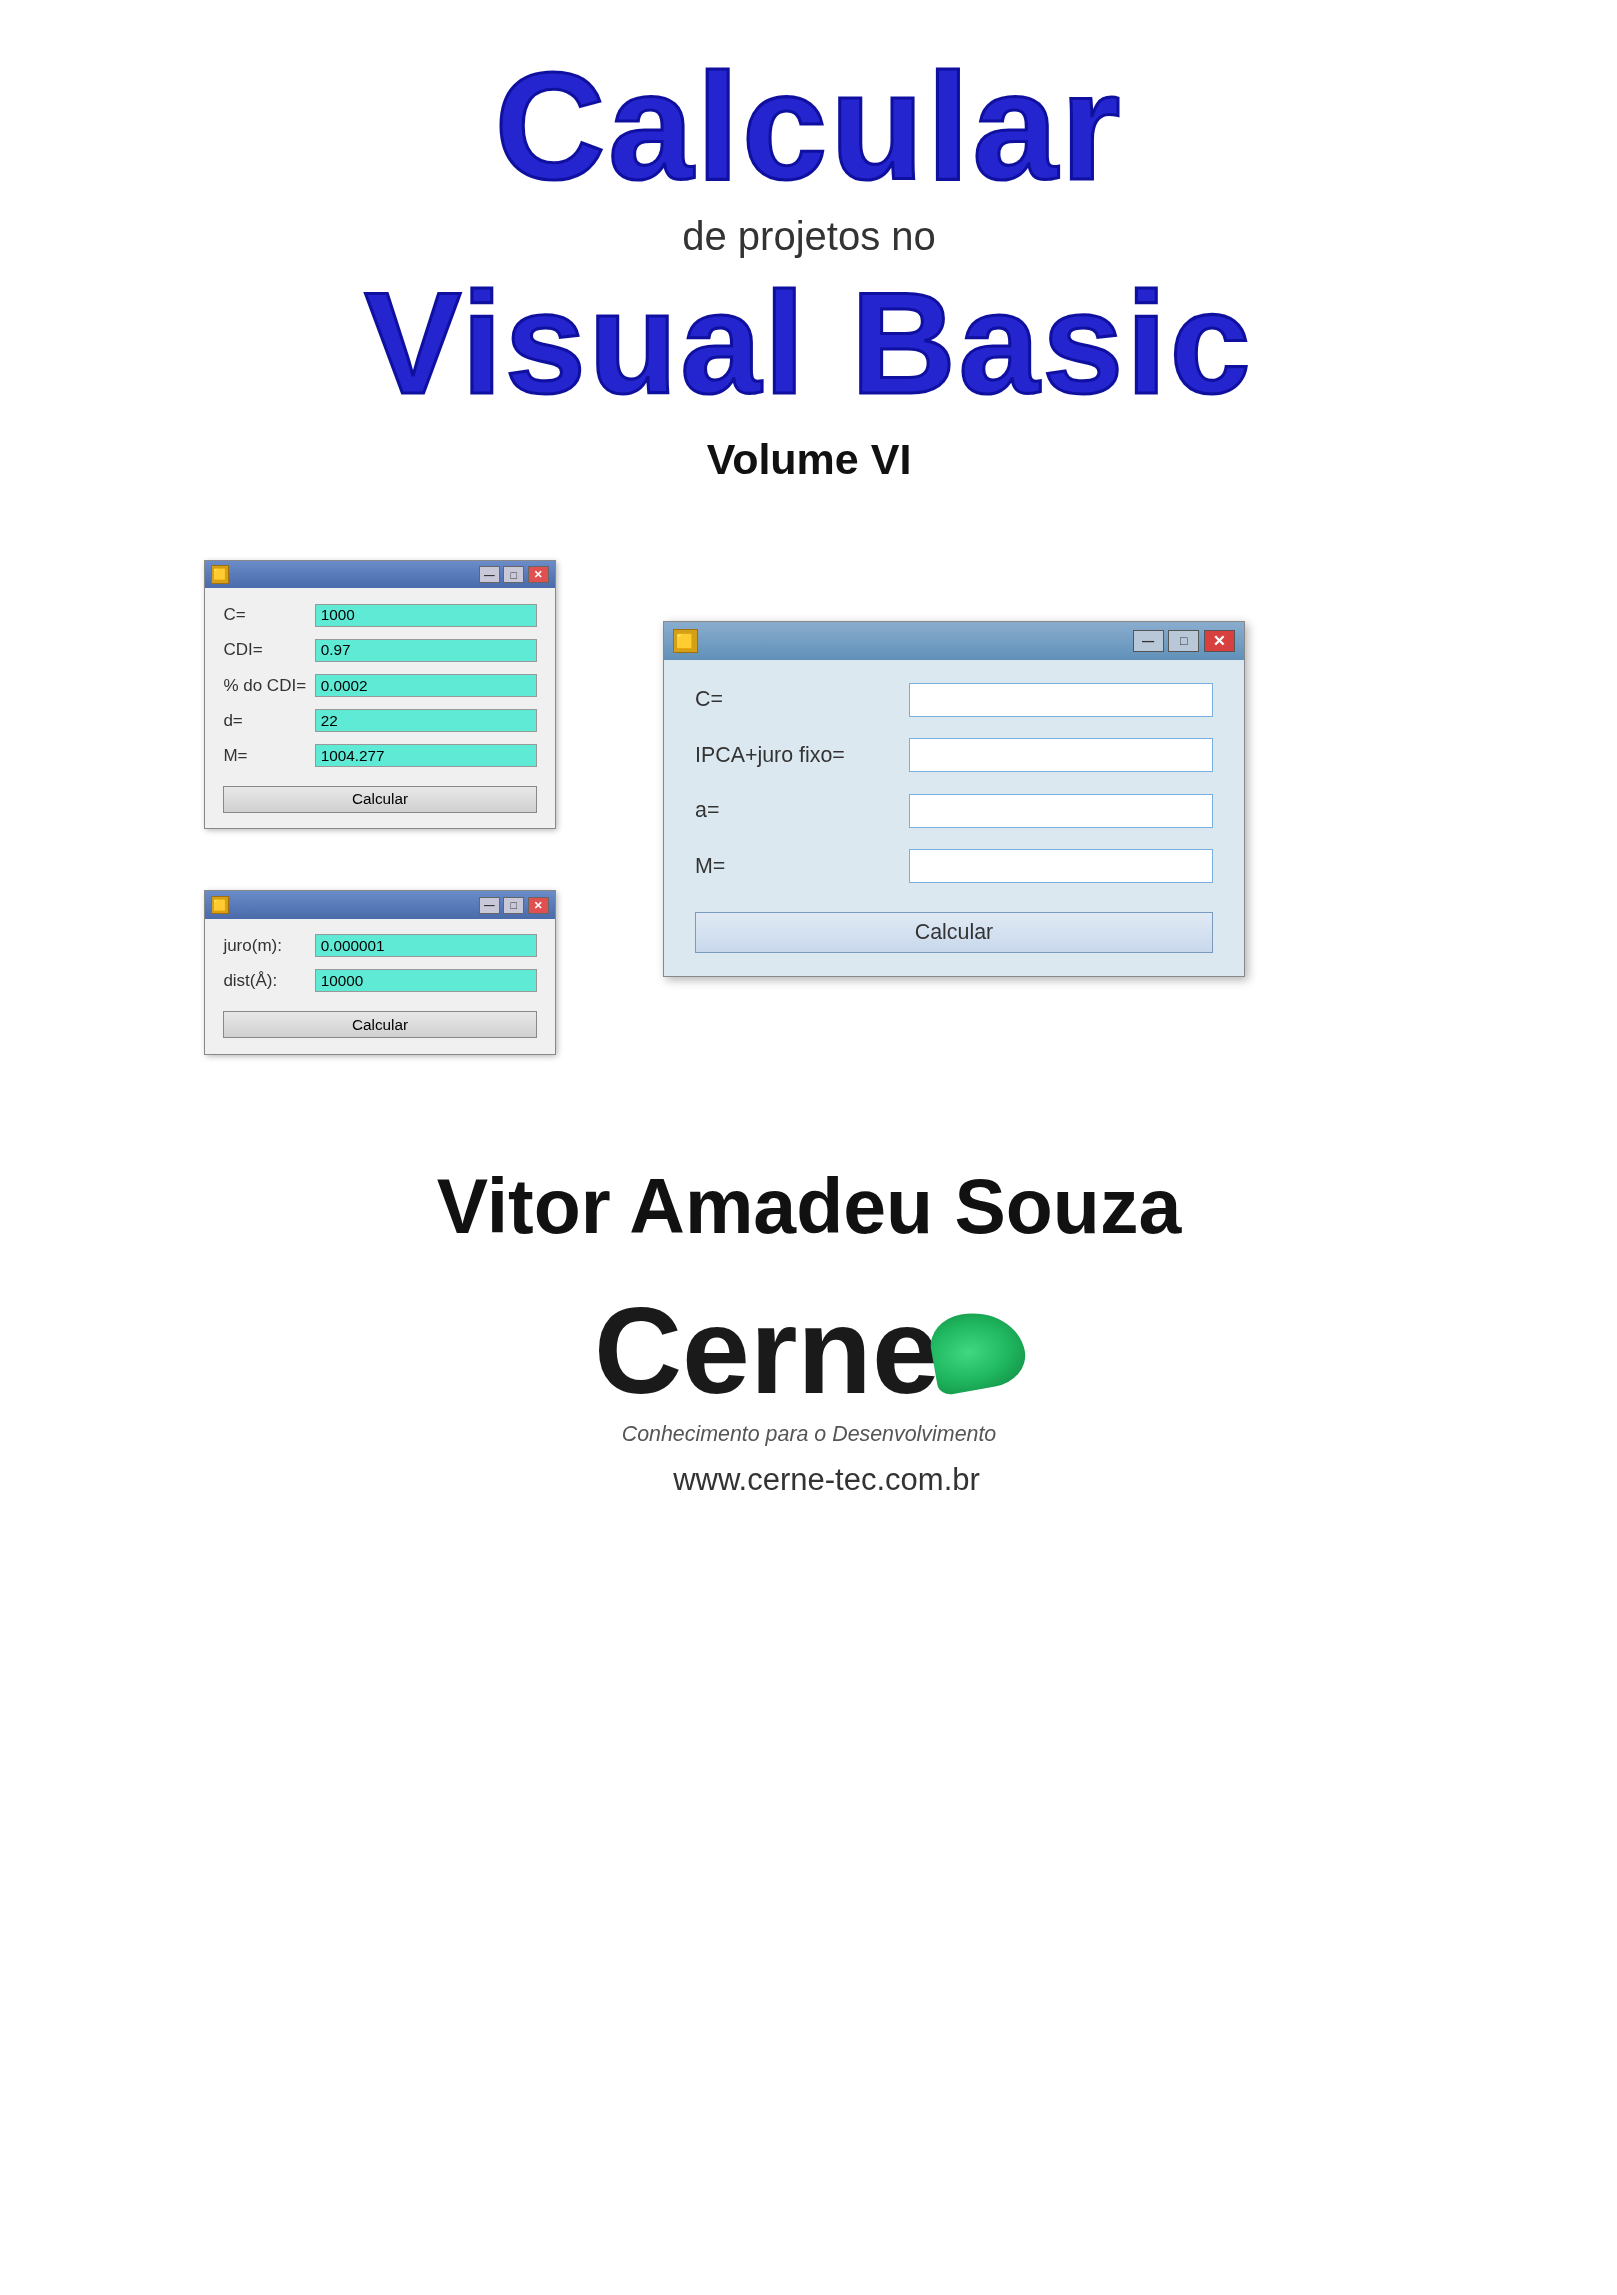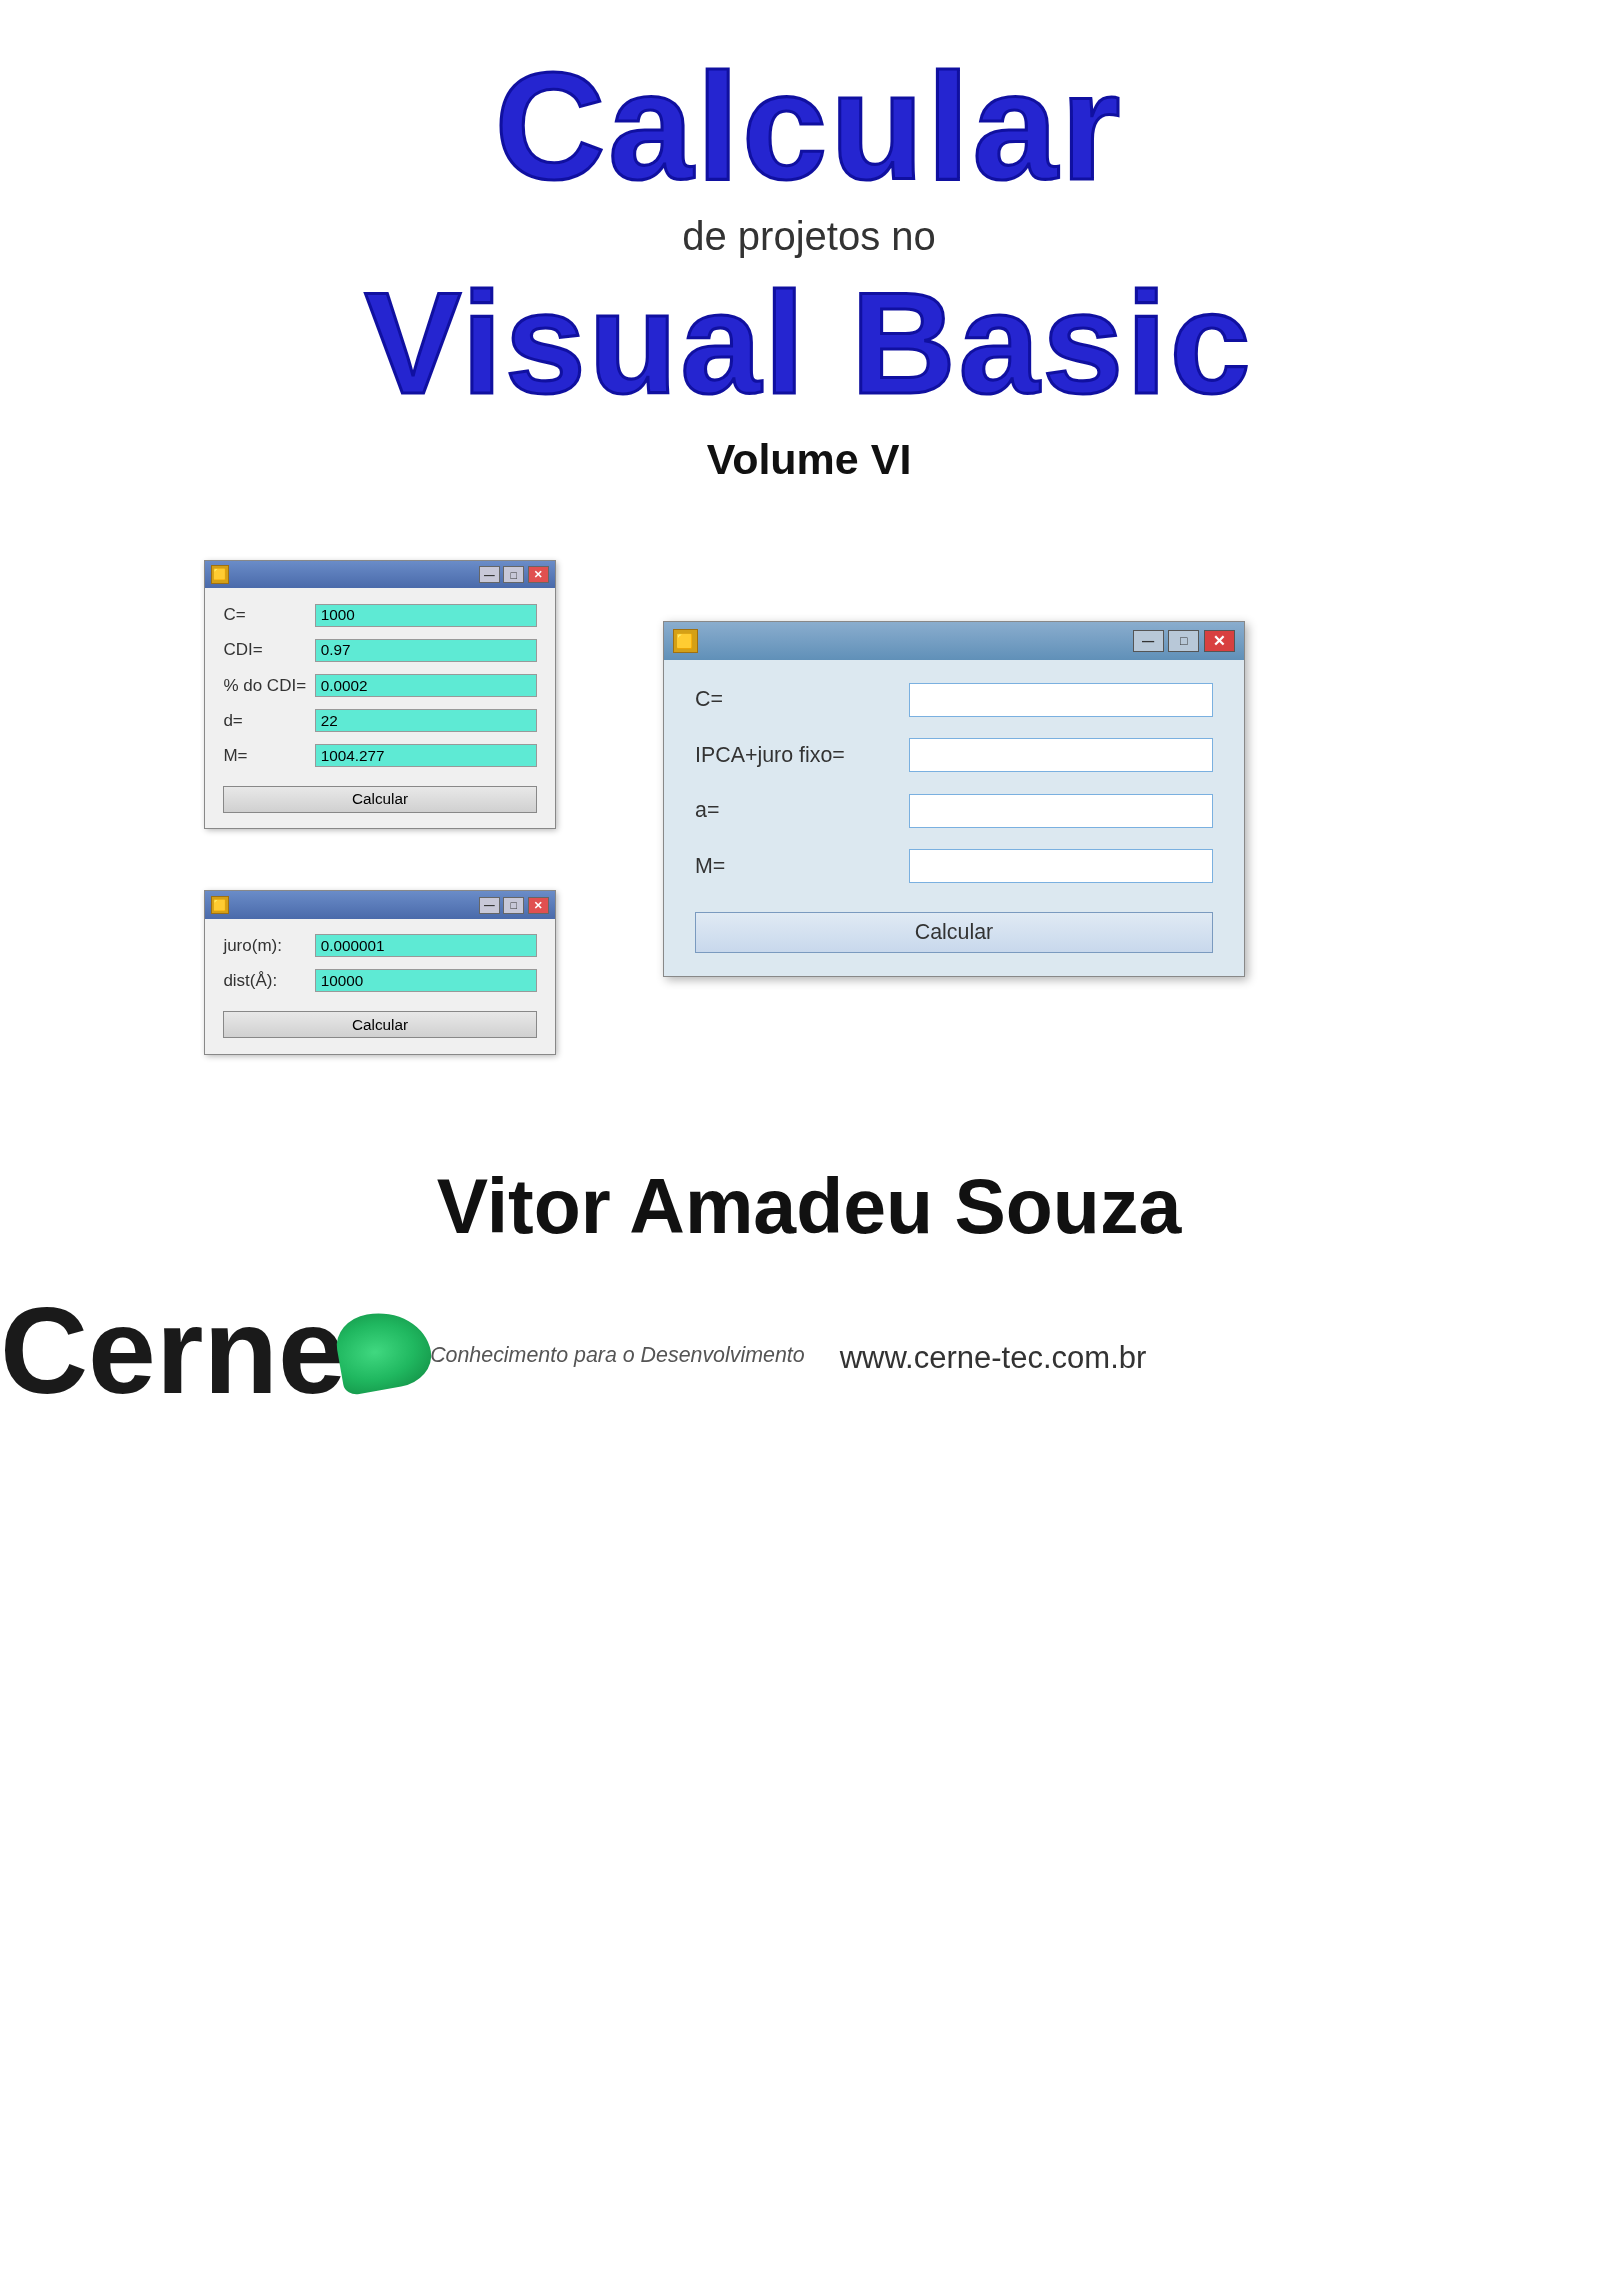--- a/index.html
+++ b/index.html
@@ -241,21 +241,21 @@
     .author-name {
       font-size: 77px;
       font-weight: bold;
       color: #111;
       margin-bottom: 24px;
     }
 
     
     .cerne-section {
       display: flex;
-      flex-direction: row;
+      flex-direction: column;
       align-items: center;
       padding: 15.3px 0 31px 0;
     }
 
     .cerne-logo {
       display: flex;
       align-items: center;
       gap: 0;
       position: relative;
     }

